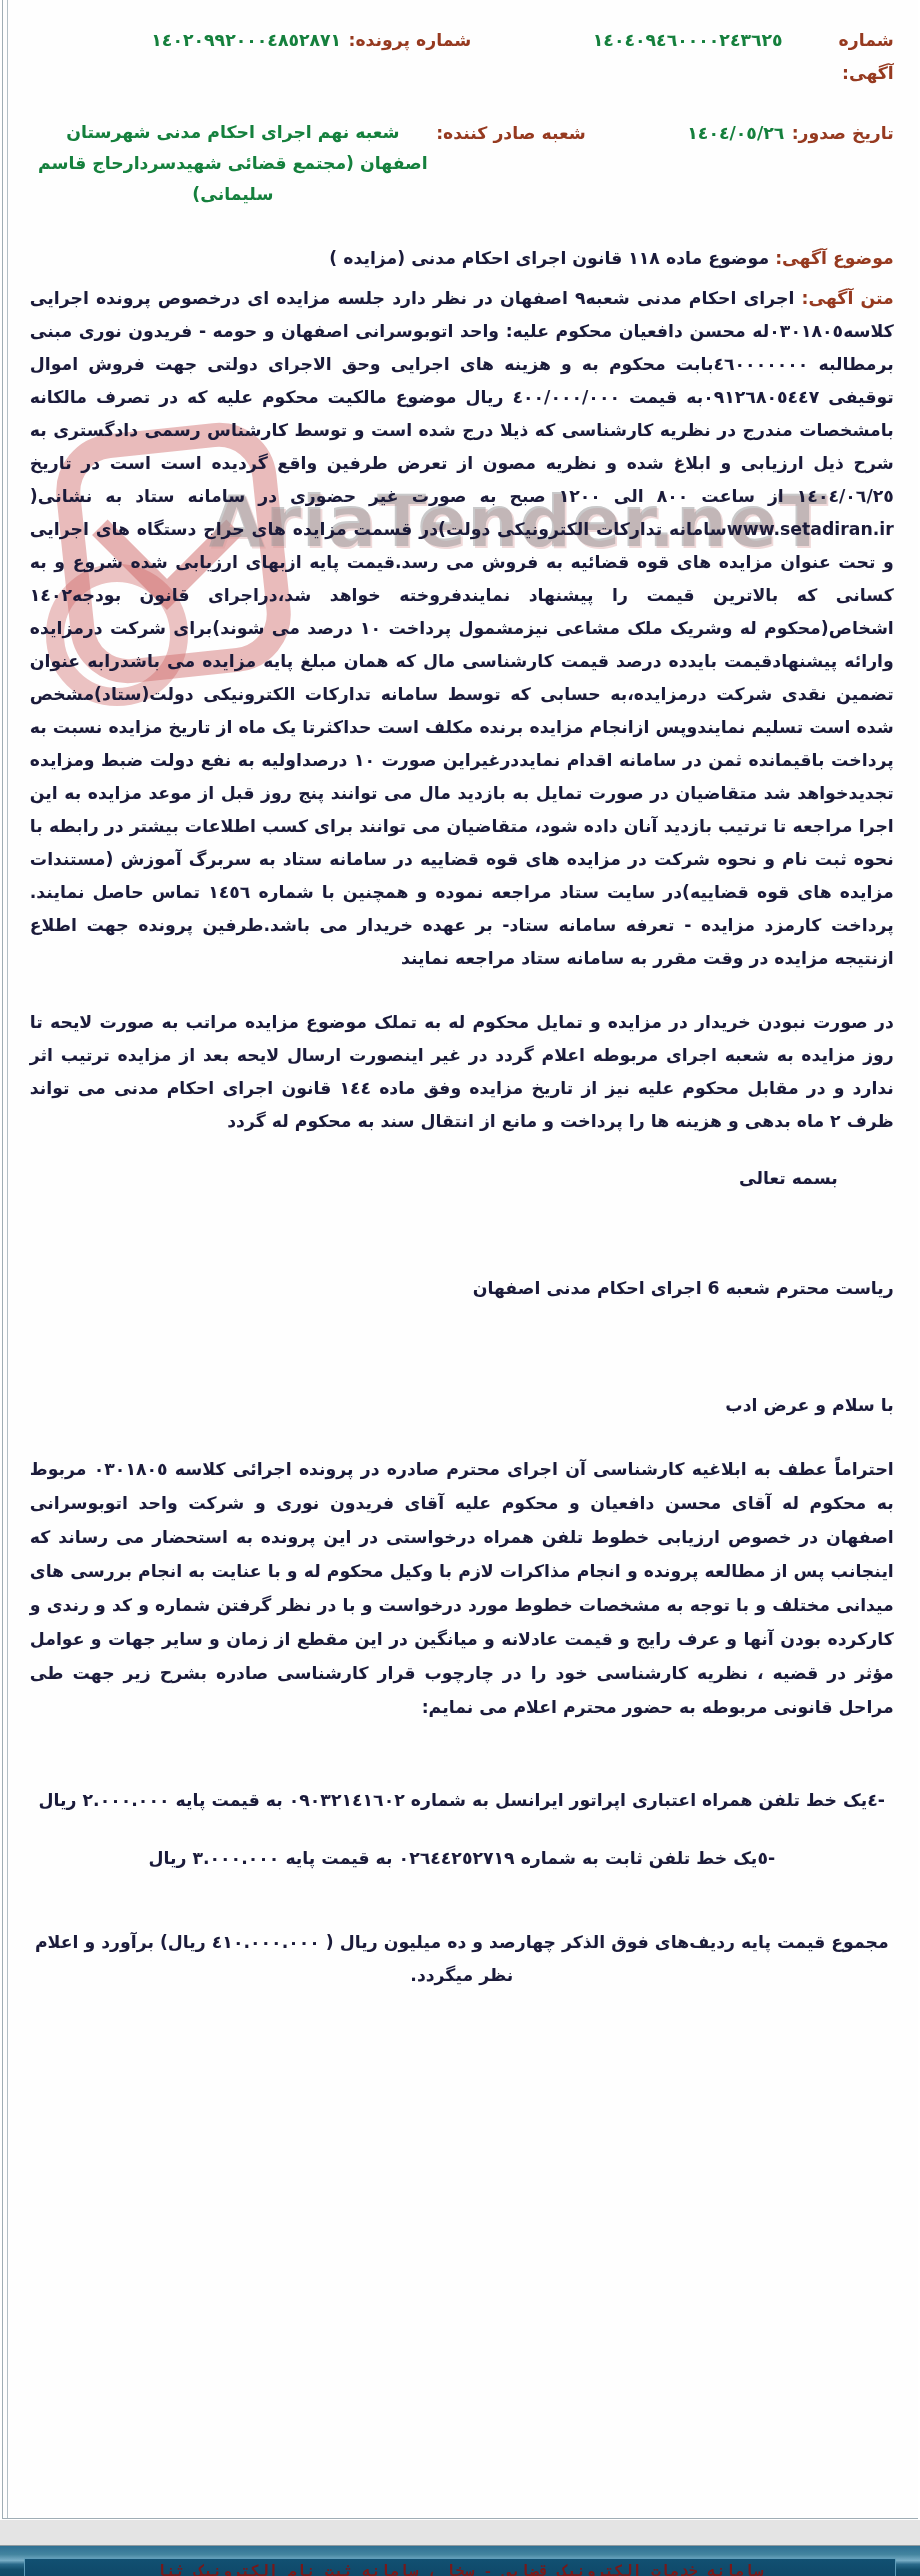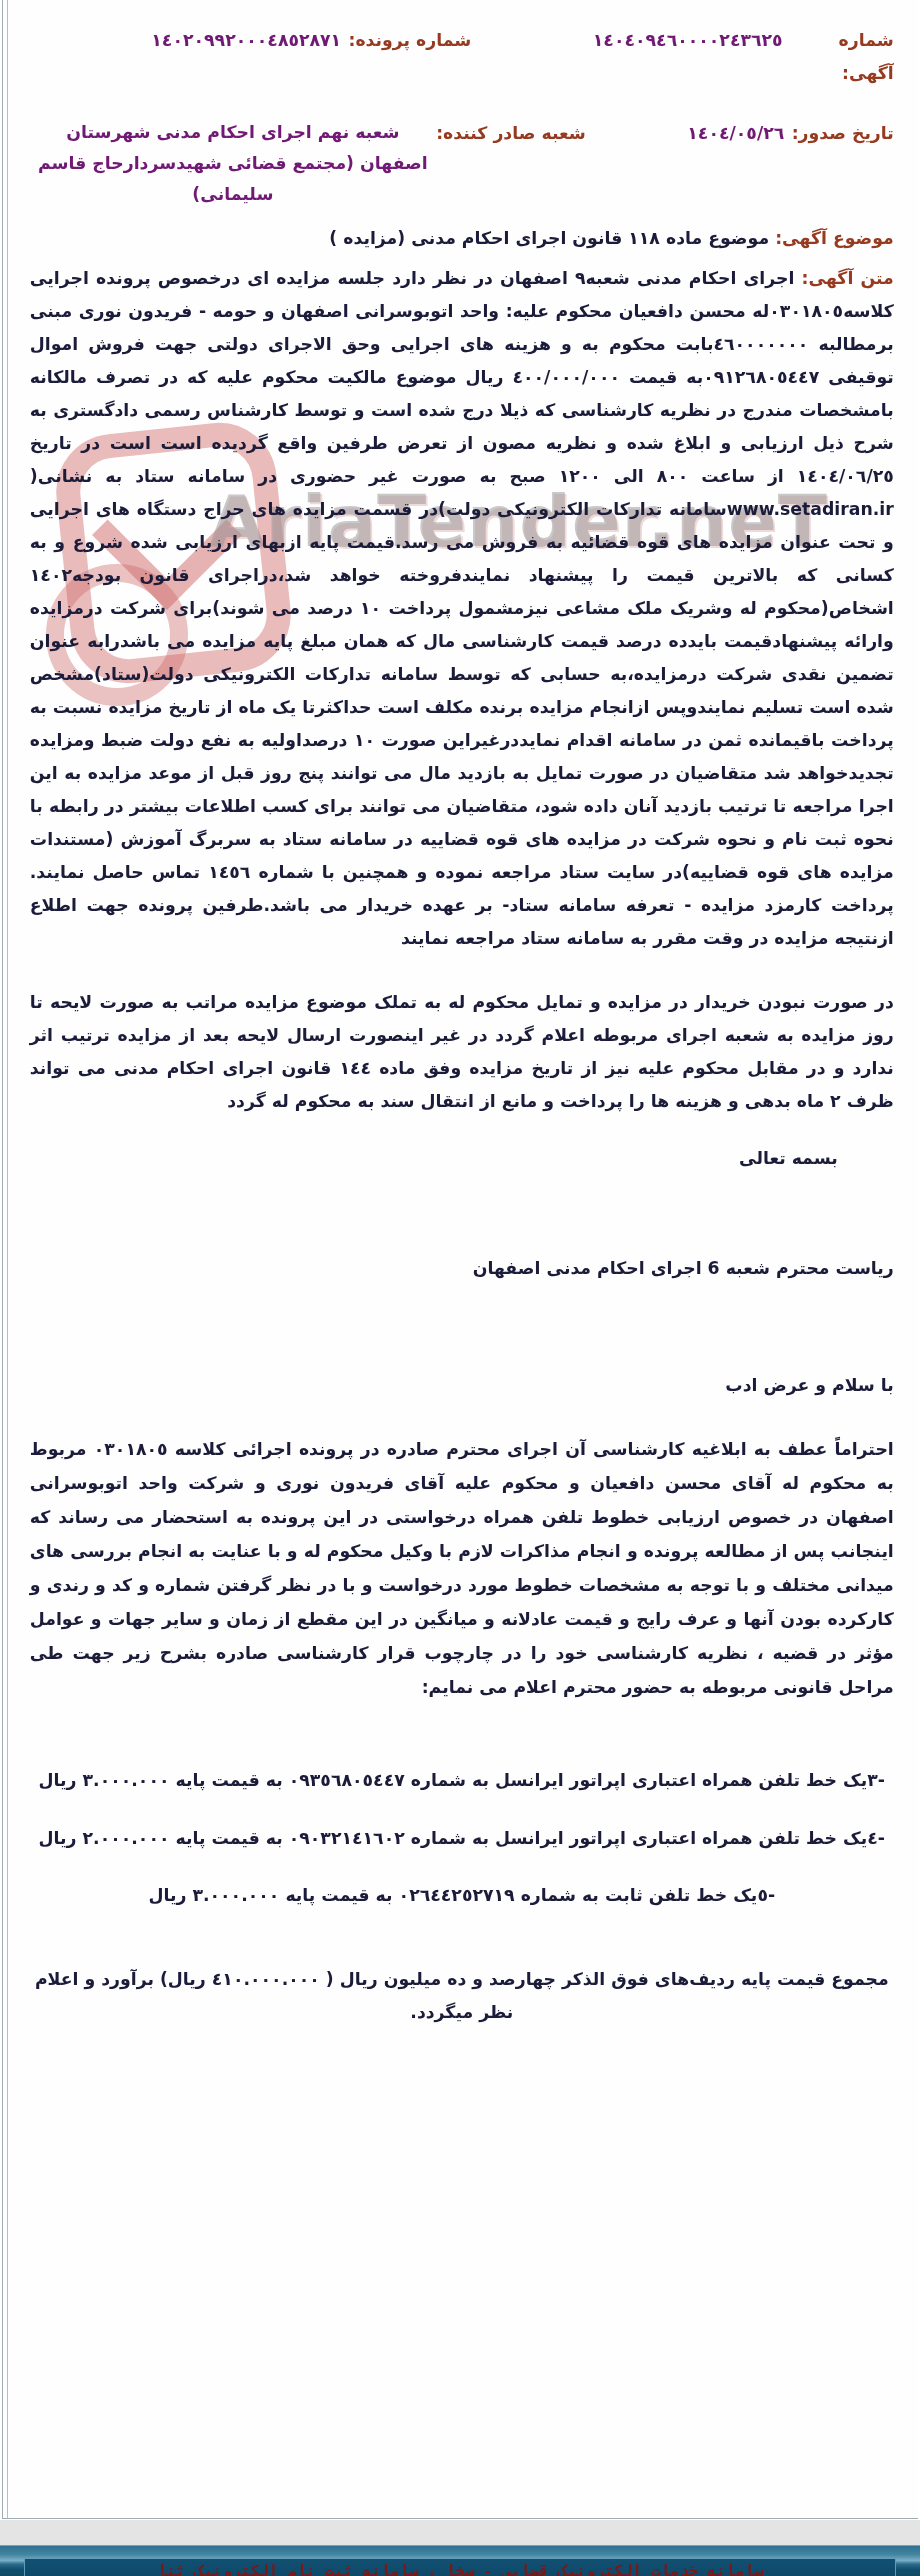--- a/index.html
+++ b/index.html
@@ -21,28 +21,28 @@
   .inner-rule{
     position:absolute;left:4.6px;top:0;height:2518px;width:0;
     border-left:1.8px solid #b3bfc6;z-index:2;
   }
   .content{
     position:relative;z-index:3;
     padding:0 24px 0 27px;
     font-size:17.3px;line-height:33px;
   }
   .lbl{color:#963a20;}
-  .val{color:#701a75;}
+  .val{color:#15803d;}
   .hdr-row{display:flex;align-items:flex-start;margin-top:0;}
   .hdr-row-1{padding-top:24px;}
   .hdr-row-2{margin-top:27px;}
   .hdr-cell-right{width:301px;flex:0 0 auto;display:flex;gap:7.3px;align-items:flex-start;}
   .hdr-cell-left{flex:1 1 auto;display:flex;gap:7.3px;justify-content:center;align-items:flex-start;}
   .branch-val{display:inline-block;max-width:392px;text-align:center;line-height:31px;}
-  .subject-line{margin-top:12px;}
+  .subject-line{margin-top:32px;}
   .para{text-align:justify;}
   .notice-body{margin-top:7.3px;}
   .para-2{margin-top:31px;}
   .basmala{margin-top:24px;text-align:right;padding-left:0;padding-right:56px;}
   .addressee{margin-top:77px;text-align:right;}
   .salutation{margin-top:84px;text-align:right;}
   .intro{margin-top:30px;text-align:justify;line-height:34px;}
   .line-list{margin-top:60px;text-align:center;}
   .line-item{margin-bottom:24.6px;text-align:center;}
   .total-line{margin-top:51px;text-align:center;}
@@ -119,21 +119,20 @@
 
     <div class="basmala">بسمه تعالی</div>
 
     <div class="addressee">ریاست محترم شعبه 6 اجرای احکام مدنی اصفهان</div>
 
     <div class="salutation">با سلام و عرض ادب</div>
 
     <div class="intro">احتراماً عطف به ابلاغیه کارشناسی آن اجرای محترم صادره در پرونده اجرائی کلاسه ٠٣٠١٨٠٥ مربوط به  محکوم له  آقای  محسن  دافعیان  و محکوم علیه آقای  فریدون نوری و شرکت واحد اتوبوسرانی اصفهان در خصوص ارزیابی خطوط تلفن همراه درخواستی در این پرونده به استحضار می رساند که اینجانب پس از مطالعه پرونده و انجام مذاکرات لازم با وکیل محکوم له و با عنایت به انجام بررسی های میدانی مختلف و با توجه به مشخصات خطوط مورد درخواست و با در نظر گرفتن شماره و کد و رندی و کارکرده بودن آنها و عرف رایج و قیمت عادلانه و میانگین در این  مقطع از زمان و سایر جهات و عوامل مؤثر در قضیه ، نظریه کارشناسی خود را در چارچوب قرار کارشناسی صادره  بشرح زیر جهت طی مراحل قانونی مربوطه به حضور محترم اعلام می نمایم:</div>
 
     <div class="line-list">
-      <div class="line-item">-٣یک خط تلفن همراه اعتباری اپراتور ایرانسل به شماره ٠٩٣٥٦٨٠٥٤٤٧ به قیمت پایه ٣.٠٠٠.٠٠٠ ریال</div>
       <div class="line-item">-٤یک خط تلفن همراه اعتباری اپراتور ایرانسل به شماره ٠٩٠٣٢١٤١٦٠٢ به قیمت پایه ٢.٠٠٠.٠٠٠ ریال</div>
       <div class="line-item">-٥یک خط تلفن ثابت به شماره ٠٢٦٤٤٢٥٢٧١٩ به قیمت پایه ٣.٠٠٠.٠٠٠ ریال</div>
     </div>
 
     <div class="total-line">مجموع قیمت پایه ردیف‌های فوق الذکر چهارصد و ده میلیون ریال ( ٤١٠.٠٠٠.٠٠٠ ریال) برآورد و اعلام نظر میگردد.</div>
 
   </div>
 </div>
 
 <div class="post-strip"></div>

